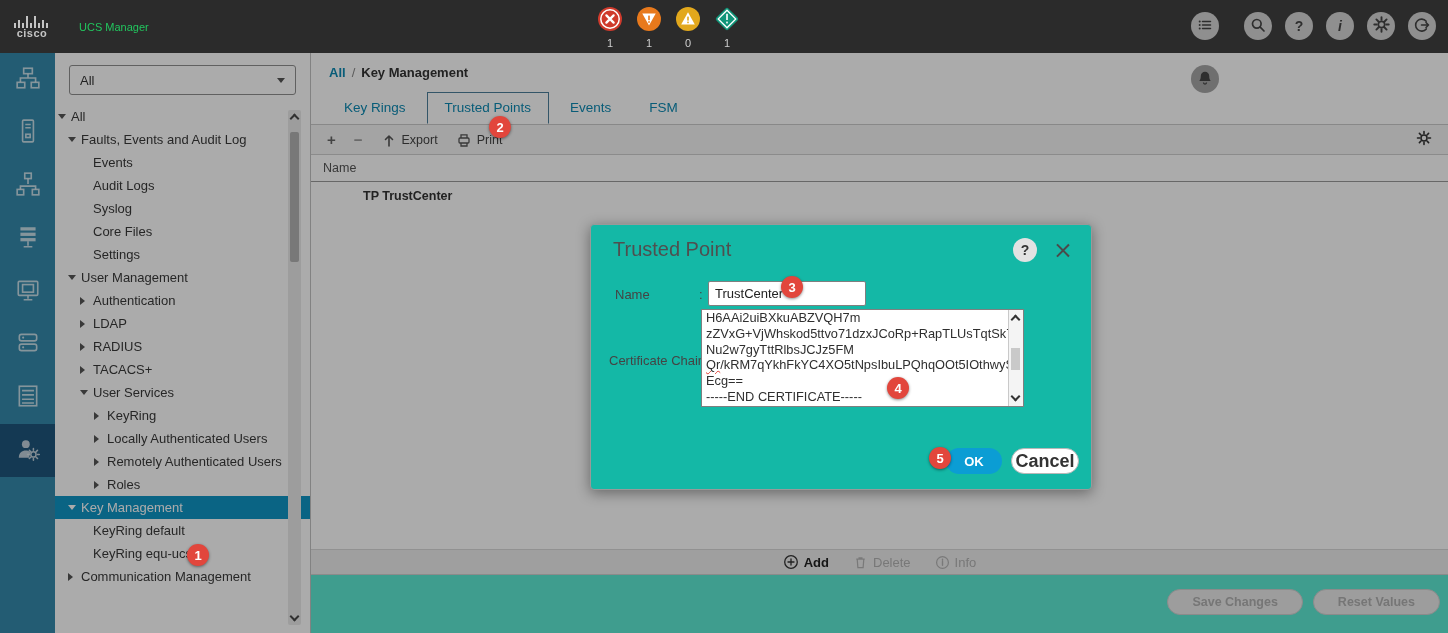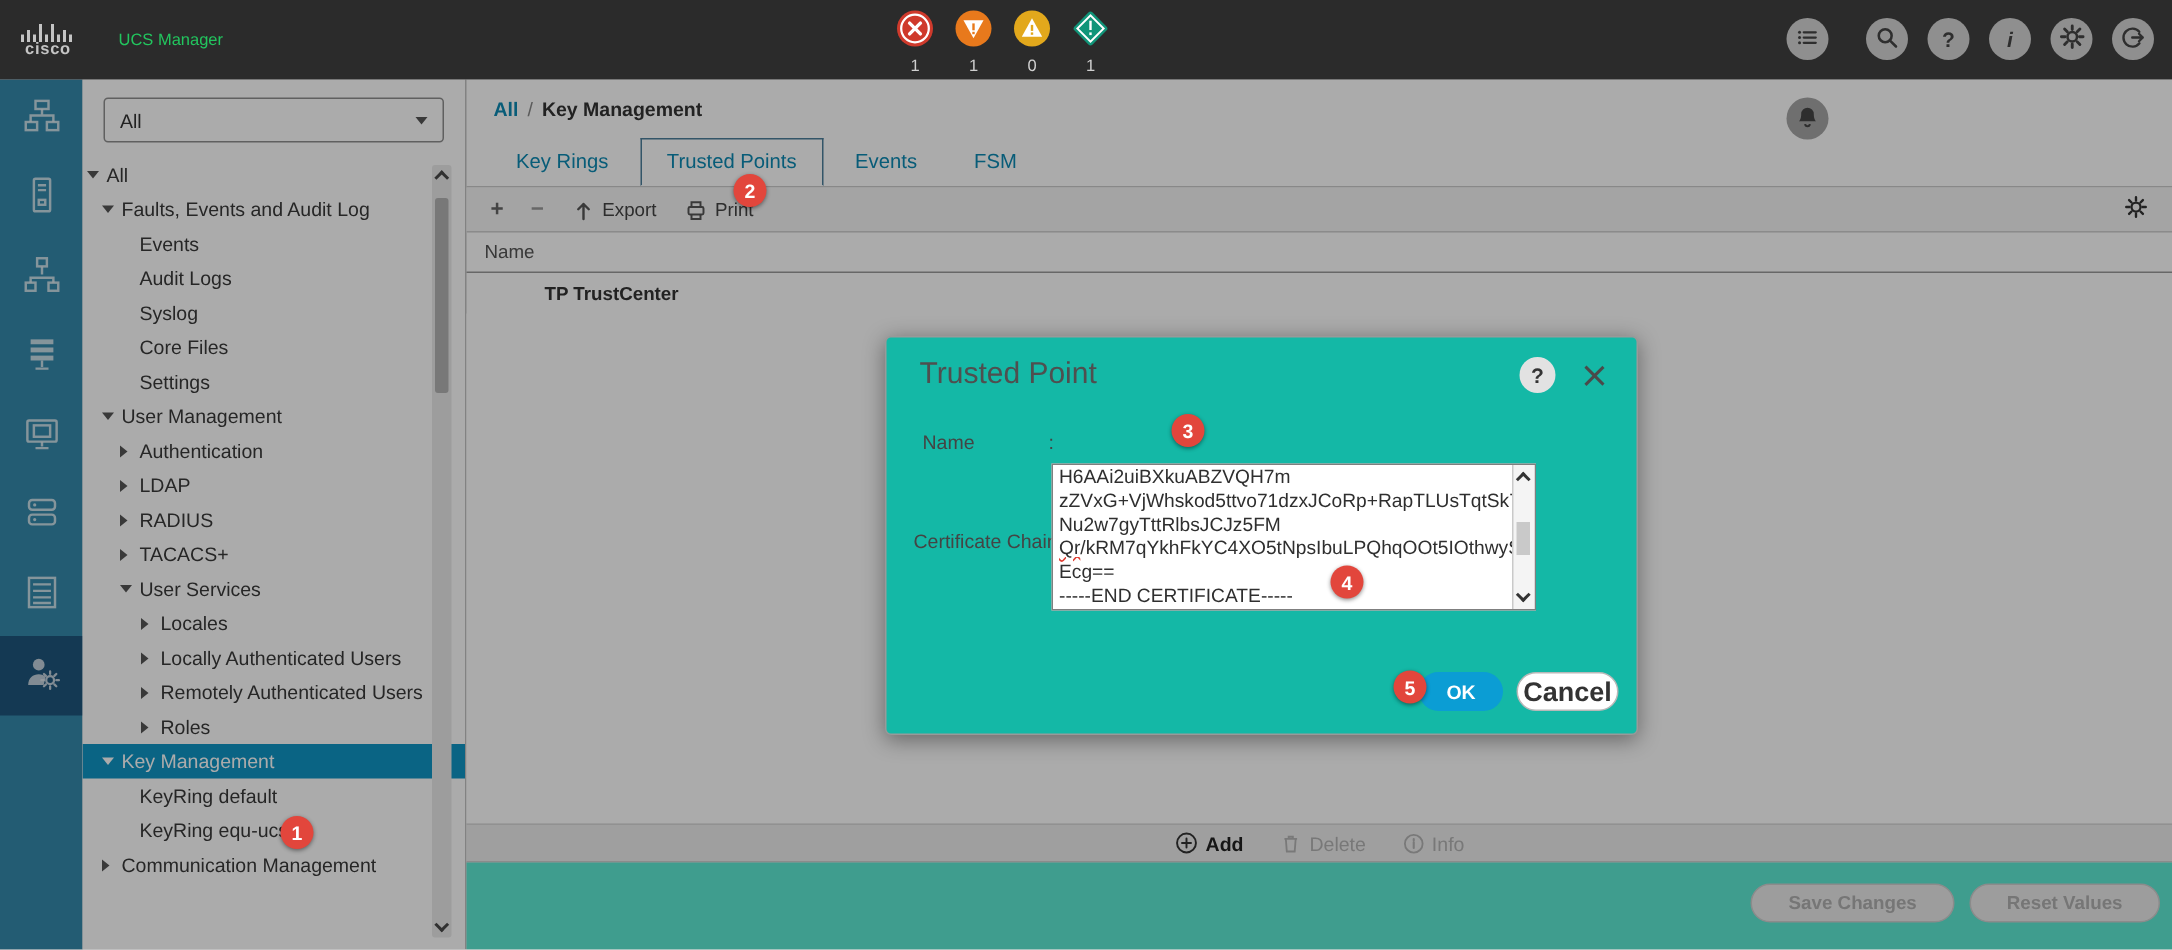--- a/index.html
+++ b/index.html
@@ -368,21 +368,21 @@
       <div class="trow lvl2">
         <span class="arr">
           <span class="tri-down"></span>
         </span>
         <span class="lbl">User Services</span>
       </div>
       <div class="trow lvl3">
         <span class="arr">
           <span class="tri-right"></span>
         </span>
-        <span class="lbl">Locales</span>
+        <span class="lbl">KeyRing</span>
       </div>
       <div class="trow lvl3">
         <span class="arr">
           <span class="tri-right"></span>
         </span>
         <span class="lbl">Locally Authenticated Users</span>
       </div>
       <div class="trow lvl3">
         <span class="arr">
           <span class="tri-right"></span>
@@ -501,20 +501,21 @@
 </div>
 
 <div class="dim"></div>
 
 <div class="modal">
   <div class="m-title">Trusted Point</div>
   <div class="m-help">?</div>
   <div class="m-close"></div>
   <div class="m-label m-name-label">Name</div>
   <div class="m-label m-name-sep">:</div>
+  <input class="m-name-input" value="TrustCenter" style="">
   <div class="m-label m-cert-label">Certificate Chain :</div>
   <div class="m-cert">
     <div class="m-cert-text">H6AAi2uiBXkuABZVQH7m
 zZVxG+VjWhskod5ttvo71dzxJCoRp+RapTLUsTqtSk7
 Nu2w7gyTttRlbsJCJz5FM
 <span class="misspell">Qr</span>/kRM7qYkhFkYC4XO5tNpsIbuLPQhqOOt5IOthwySs
 Ecg==
 -----END CERTIFICATE-----</div>
     <div class="m-cert-sb">
       <span class="chev up"></span>

